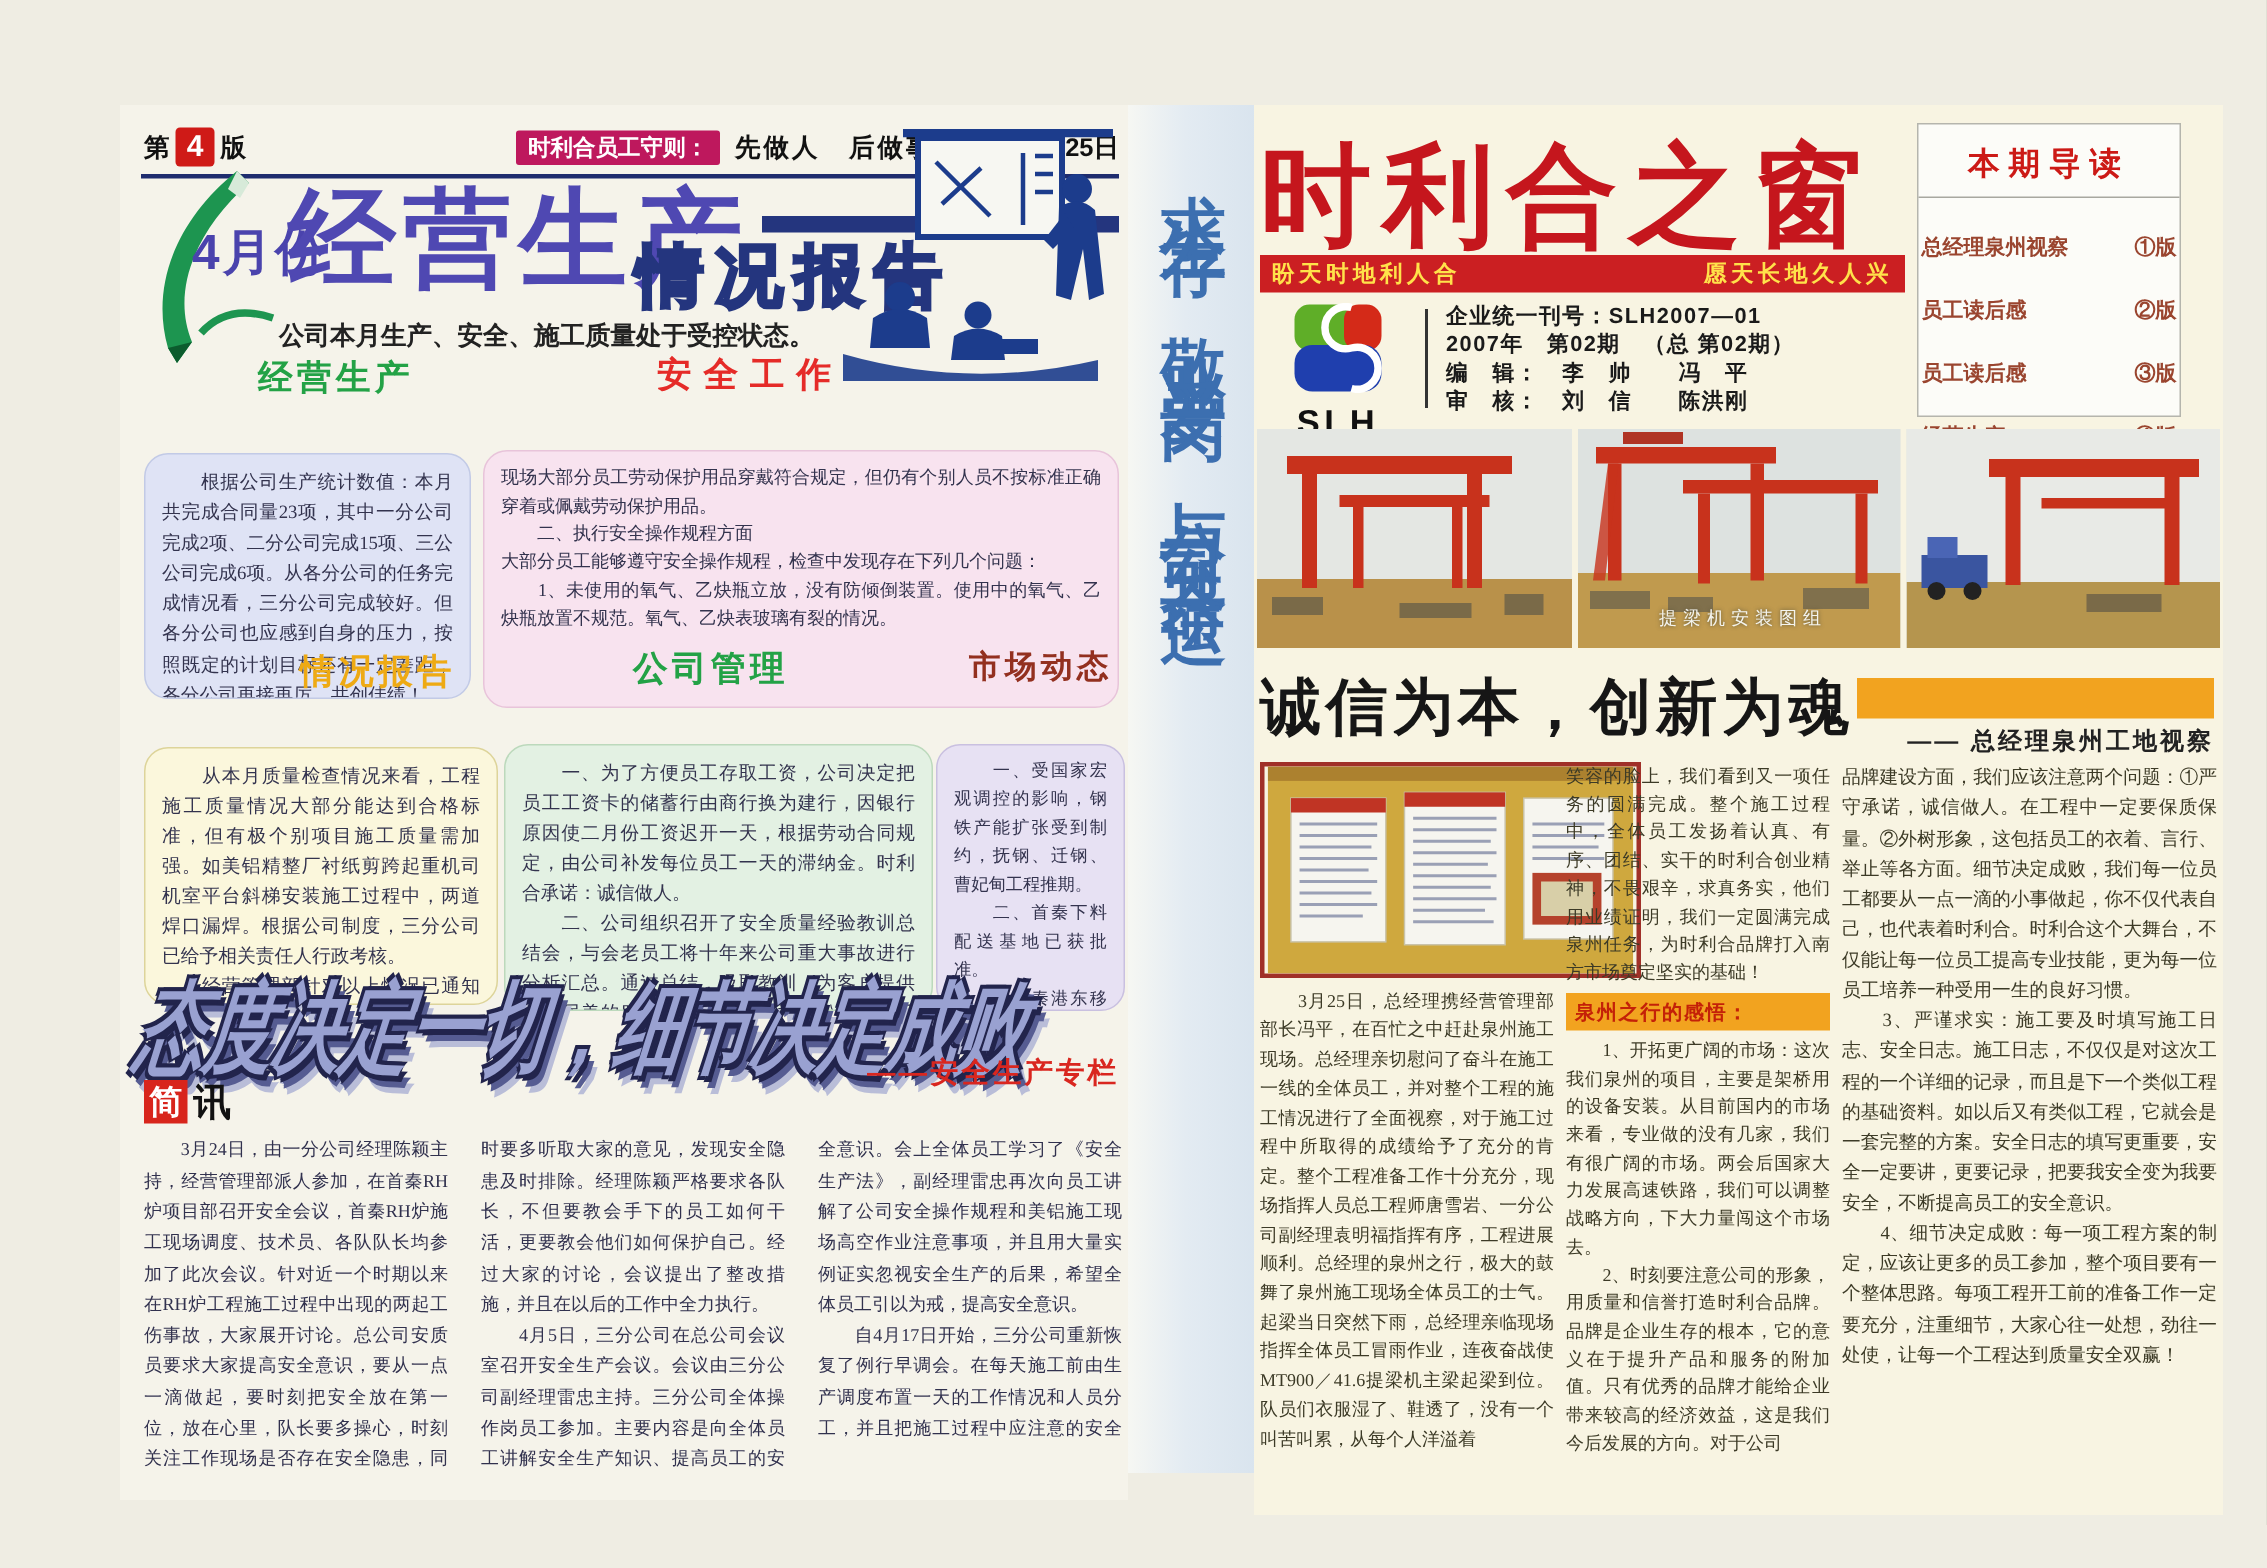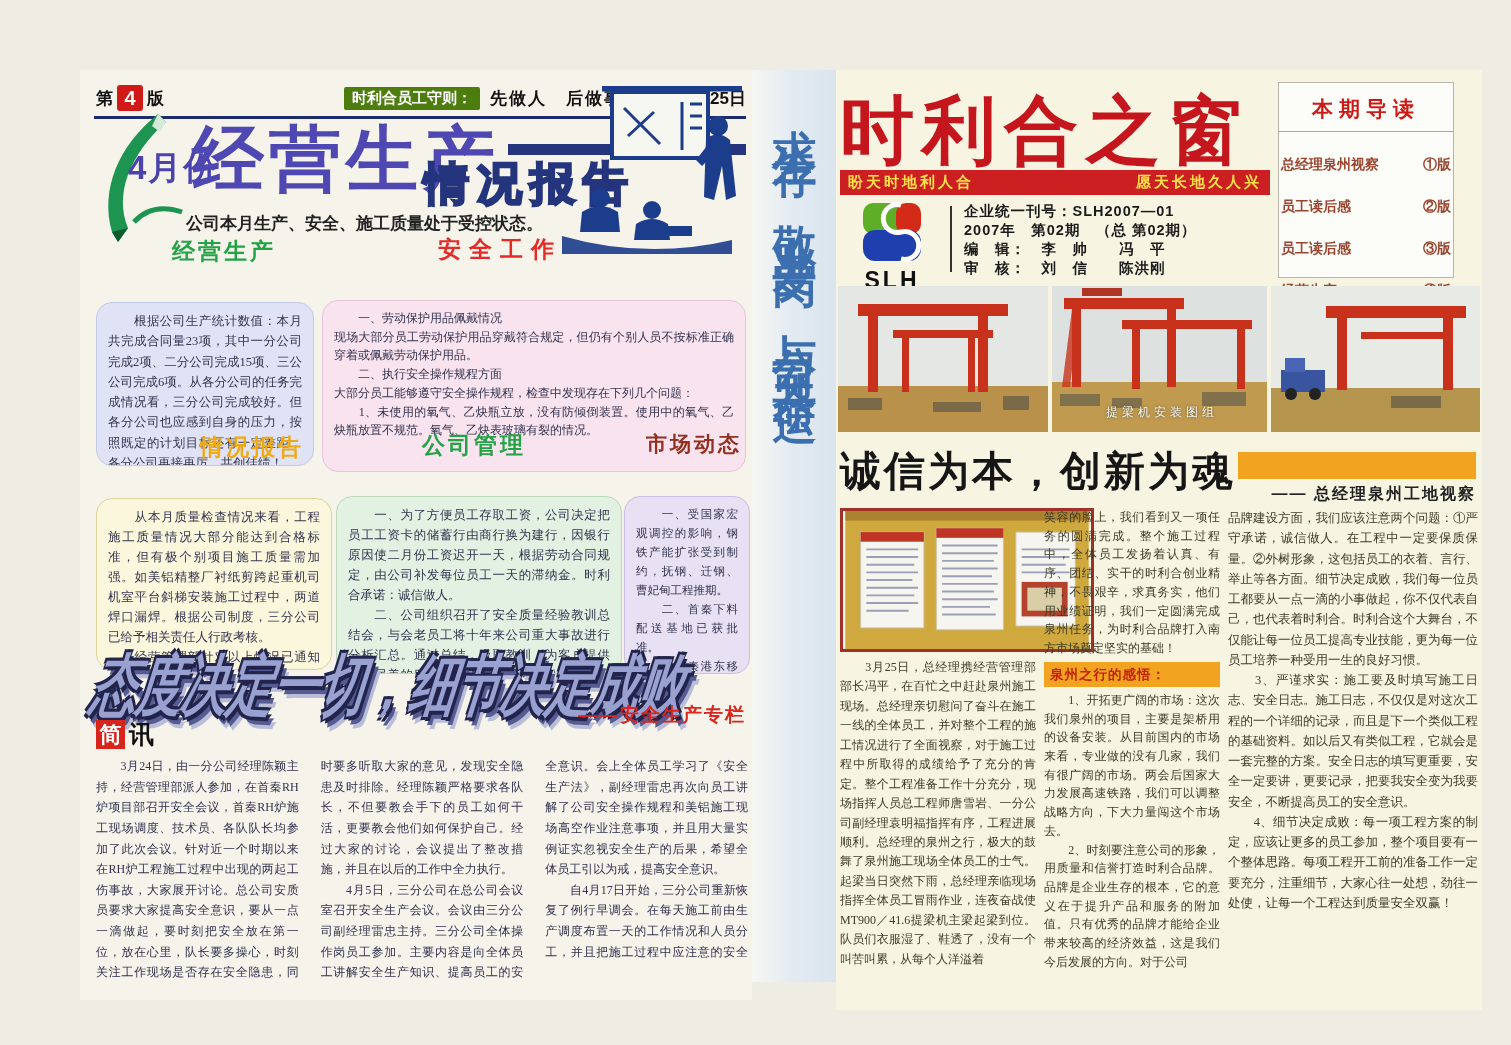--- a/index.html
+++ b/index.html
@@ -3,21 +3,21 @@
 <meta charset="utf-8">
 <style>
   html,body{margin:0;padding:0;background:#d8d6cc;}
   .sheet{position:relative;width:1511px;height:1045px;background:#efede3;overflow:hidden;
          font-family:"Liberation Sans",sans-serif;}
   .abs{position:absolute;}
   
   .page-left{left:80px;top:70px;width:672px;height:930px;background:#f5f3ea;}
   .hdr{top:14px;left:16px;width:650px;height:28px;display:flex;align-items:center;font-size:17px;color:#111;font-weight:bold;}
   .hdr .pnum{display:inline-block;width:26px;height:26px;background:#cf1a17;color:#fff;text-align:center;line-height:26px;font-size:20px;margin:0 4px;border-radius:3px;}
-  .hdr .motto-box{background:#4d7c0f;color:#fff;font-size:15px;padding:2px 8px;margin-left:180px;border-radius:2px;}
+  .hdr .motto-box{background:#be185d;color:#fff;font-size:15px;padding:2px 8px;margin-left:180px;border-radius:2px;}
   .hdr .motto{margin-left:10px;font-size:17px;letter-spacing:2px;}
   .hdr .date{margin-left:auto;font-size:17px;}
   .blue-rule{top:46px;left:14px;width:652px;height:3px;background:#1e2c6e;}
   .t-prefix{left:48px;top:76px;font-size:33px;font-weight:bold;color:#4a43ad;letter-spacing:2px;}
   .t-main{left:112px;top:42px;font-size:72px;font-weight:bold;color:#4f48b2;letter-spacing:5px;font-family:"Liberation Sans",sans-serif;}
   .t-bar{left:428px;top:74px;width:238px;height:11px;background:#24357e;}
   .t-suffix{left:344px;top:84px;font-size:45px;font-weight:bold;color:#fbfbff;-webkit-text-stroke:2.5px #24357e;letter-spacing:8px;}
   .t-subtitle{left:106px;top:142px;font-size:17px;font-weight:bold;color:#222;font-family:"Liberation Serif",serif;}
   .sec-title{font-weight:bold;font-size:23px;letter-spacing:3px;}
   .box{border-radius:16px;padding:8px 11px;box-sizing:border-box;overflow:hidden;
@@ -126,21 +126,20 @@
     </svg>
     <div class="abs t-subtitle">公司本月生产、安全、施工质量处于受控状态。</div>
 
     <div class="abs sec-title c-green" style="left:92px;top:166px;">经营生产</div>
     <div class="abs box box-jy">
         <p>　　根据公司生产统计数值：本月共完成合同量23项，其中一分公司完成2项、二分公司完成15项、三公公司完成6项。从各分公司的任务完成情况看，三分公司完成较好。但各分公司也应感到自身的压力，按照既定的计划目标还有一定差距，各分公司再接再厉，共创佳绩！</p>
       </div>
 
     <div class="abs sec-title c-red" style="left:358px;top:164px;letter-spacing:8px;">安全工作</div>
     <div class="abs box box-aq">
-        <p>　　一、劳动保护用品佩戴情况</p>
         <p>现场大部分员工劳动保护用品穿戴符合规定，但仍有个别人员不按标准正确穿着或佩戴劳动保护用品。</p>
         <p>　　二、执行安全操作规程方面</p>
         <p>大部分员工能够遵守安全操作规程，检查中发现存在下列几个问题：</p>
         <p>　　1、未使用的氧气、乙炔瓶立放，没有防倾倒装置。使用中的氧气、乙炔瓶放置不规范。氧气、乙炔表玻璃有裂的情况。</p>
       </div>
 
     <div class="abs sec-title c-yellow" style="left:120px;top:362px;">情况报告</div>
     <div class="abs box box-zl">
         <p>　　从本月质量检查情况来看，工程施工质量情况大部分能达到合格标准，但有极个别项目施工质量需加强。如美铝精整厂衬纸剪跨起重机司机室平台斜梯安装施工过程中，两道焊口漏焊。根据公司制度，三分公司已给予相关责任人行政考核。</p>
         <p>　　经营管理部针对以上情况已通知了施工现场负责人。并提出了整改意见。</p>

